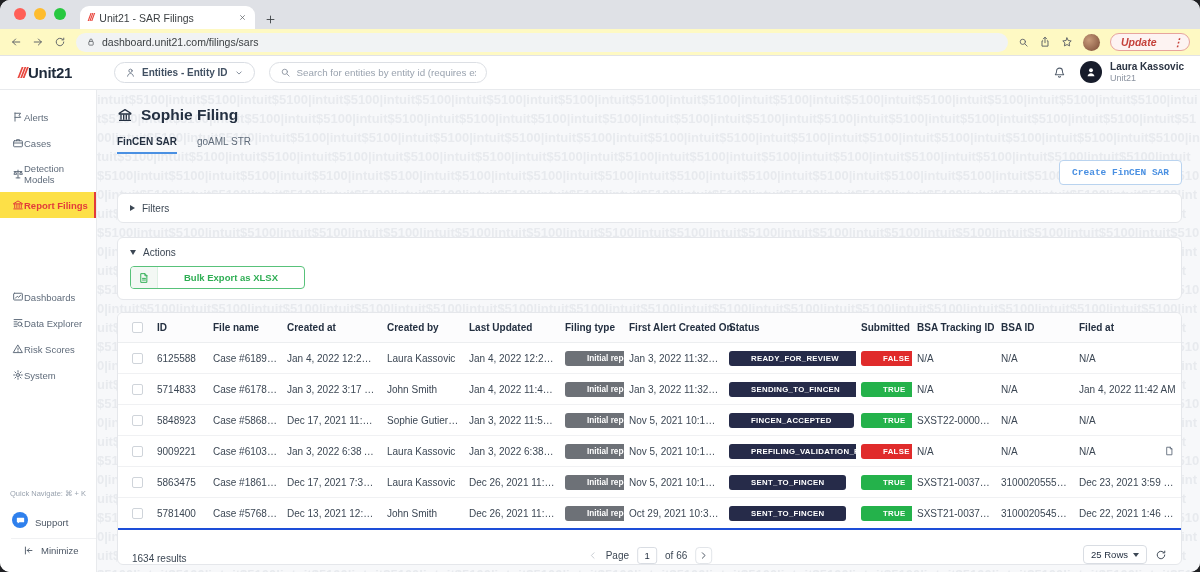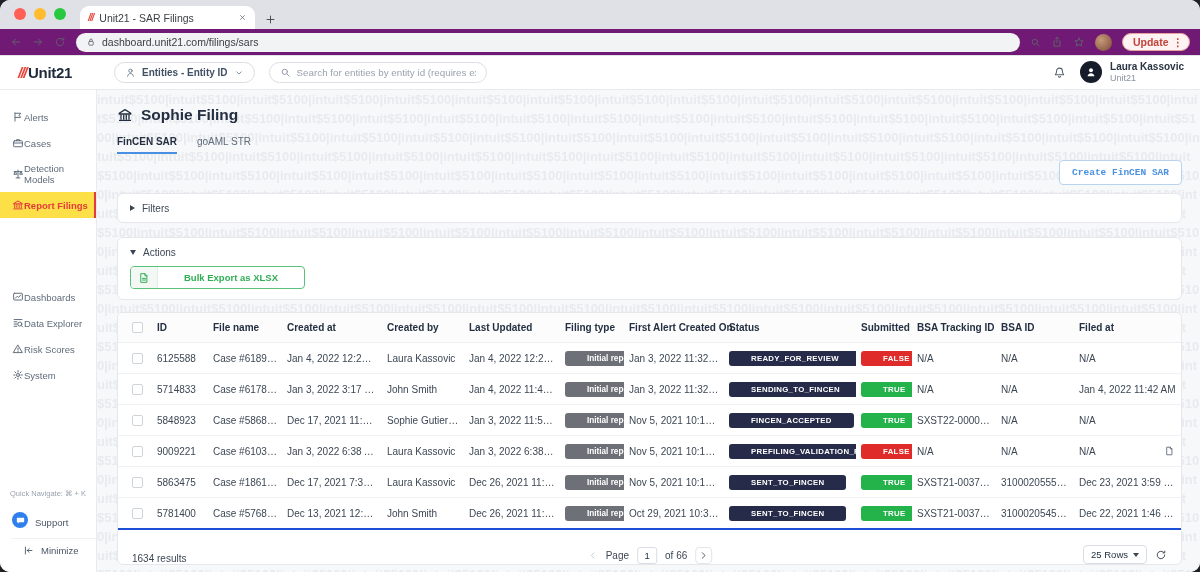--- a/index.html
+++ b/index.html
@@ -9,27 +9,27 @@
   
   .tabstrip { height:29px; background:#dfe1e6; display:flex; align-items:flex-end; flex-shrink:0; }
   .traffic { display:flex; gap:8px; align-items:center; padding:0 14px 9px 14px; }
   .dot { width:12px; height:12px; border-radius:50%; }
   .dot.red{background:#ff5f57}.dot.yellow{background:#febc2e}.dot.green{background:#28c840}
   .tab { background:#fff; border-radius:9px 9px 0 0; height:23px; width:175px; display:flex; align-items:center; padding:0 8px; gap:6px; }
   .tab .slashes { color:#e8453c; font-weight:800; font-style:italic; font-size:10px; letter-spacing:-1px; }
   .tab-title { font-size:10.5px; color:#3c4043; flex:1; white-space:nowrap; overflow:hidden; }
   .tab .ic { color:#5f6368; display:flex; }
   .newtab { margin:0 0 4px 10px; color:#3c4043; display:flex; }
-  .toolbar { height:27px; background:#701a75; border-bottom:1px solid #e2e3e6; display:flex; align-items:center; padding:0 10px; gap:10px; flex-shrink:0; }
+  .toolbar { height:27px; background:#fef9c3; border-bottom:1px solid #e2e3e6; display:flex; align-items:center; padding:0 10px; gap:10px; flex-shrink:0; }
   .nav-ic { color:#5f6368; display:flex; }
   .addressbar { flex:1; background:#f1f3f4; border-radius:13px; height:19px; display:flex; align-items:center; gap:6px; padding:0 10px; }
   .url { font-size:10.5px; color:#3c4043; }
   .chrome-right { display:flex; align-items:center; gap:10px; }
   .chrome-avatar { width:17px; height:17px; border-radius:50%; background:radial-gradient(circle at 35% 35%, #c89b7b, #7a4a35); }
-  .update-btn { border:1px solid #e7a49e; color:#c5423b; background:#fdf3f2; border-radius:11px; font-size:10.5px; font-weight:600; padding:2px 6px 2px 10px; display:flex; align-items:center; gap:4px; }
+  .update-btn { border:1px solid #e7a49e; color:#c5423b; background:#fdf3f2; border-radius:11px; font-size:10.5px; font-weight:600; padding:2px 6px 2px 10px; display:flex; align-items:center; gap:16px;font-style:italic; }
   .update-btn .dots { font-weight:700; letter-spacing:0; }
 
   
   .appbar { height:34px; background:#fff; border-bottom:1px solid #e8eaed; display:flex; align-items:center; padding:0 16px 0 18px; gap:14px; flex-shrink:0; position:relative; z-index:6; }
   .logo { display:flex; align-items:baseline; gap:2px; width:82px; }
   .logo .slashes { color:#e8453c; font-weight:800; font-style:italic; font-size:15px; letter-spacing:-1.5px; }
   .logo .word { font-size:15px; font-weight:700; color:#1e2a3a; letter-spacing:-0.3px; }
   .entity-pill { display:flex; align-items:center; gap:6px; border:1px solid #d9dde3; border-radius:15px; padding:4px 10px; color:#415062; font-size:10px; font-weight:600; background:#fff; }
   .entity-pill .cd { display:flex; color:#6b7687; }
   .searchbox { display:flex; align-items:center; gap:6px; border:1px solid #dcdfe4; border-radius:15px; padding:4px 10px; width:218px; background:#fff; }

